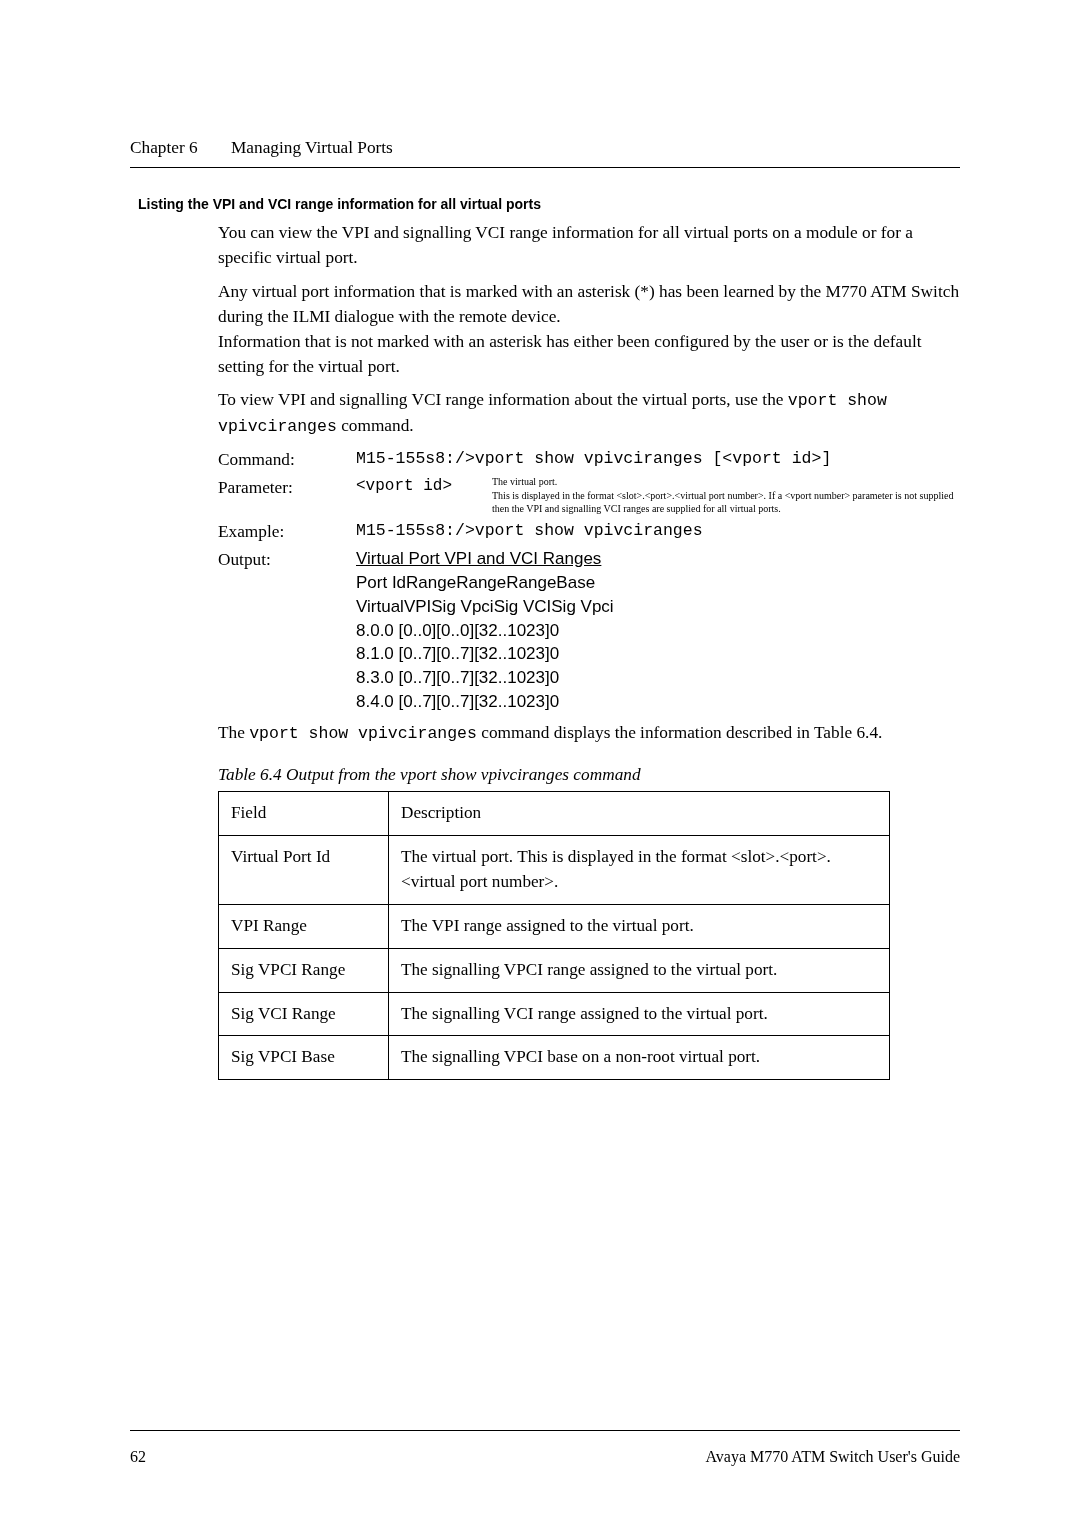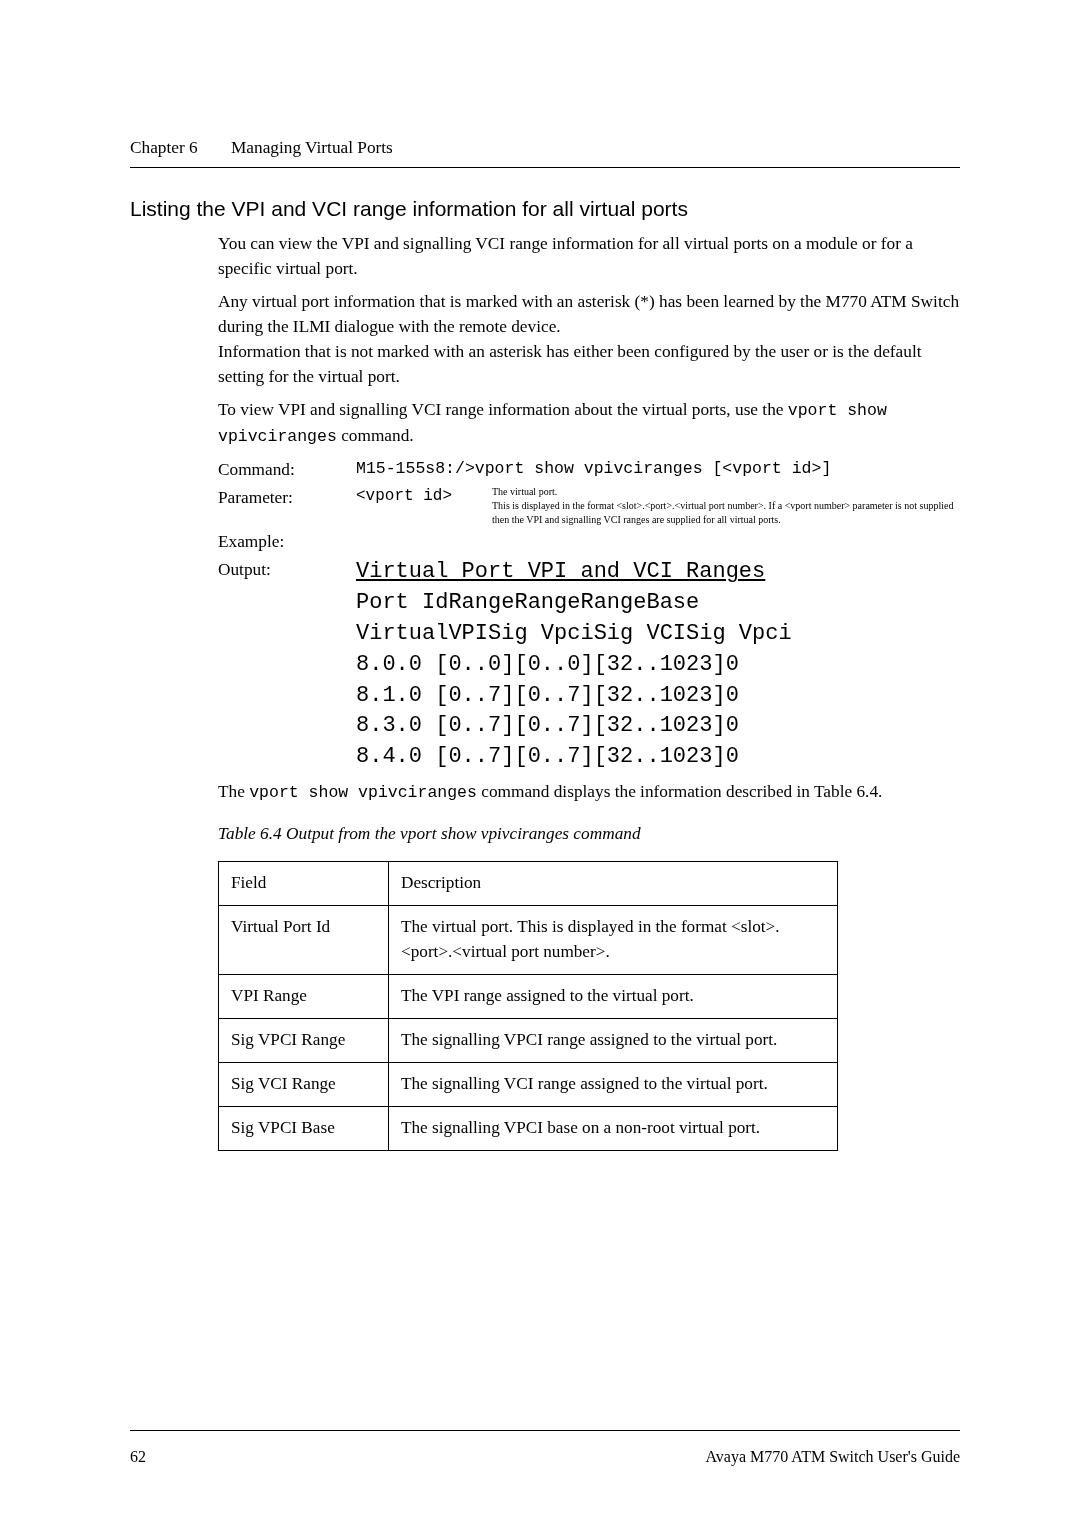--- a/index.html
+++ b/index.html
@@ -16,24 +16,24 @@
     }
     .header-row {
       border-bottom: 1px solid #000;
       padding-bottom: 7px;
       margin-bottom: 26px;
       font-size: 17.3px;
     }
     .chap-label { margin-right: 29px; }
     .section-head {
       font-family: Arial, Helvetica, sans-serif;
-      font-weight: normal;
-      font-size: 21px;
+      font-weight: bold;
+      font-size: 14px;
       margin-bottom: 6px;
-      margin-left: 0;
+      margin-left: 8px;
     }
     .body-text { margin-left: 88px; }
     .para { margin-bottom: 8px; }
     .mono { font-family: "Courier New", Courier, monospace; font-size: 16.5px; }
     .def-block { margin-left: 88px; }
     .def-row { display: flex; margin-bottom: 3px; }
     .def-label {
       width: 122px;
       flex-shrink: 0;
     }
@@ -42,33 +42,33 @@
     .param-id {
       font-family: "Courier New", Courier, monospace;
       font-size: 16px;
       width: 136px;
       flex-shrink: 0;
     }
     .param-desc {
       font-size: 10px;
       line-height: 1.38;
     }
-    .output-lines { font-family: Liberation Mono, monospace; font-size: 22px; line-height: 1.4; }
+    .output-lines { font-family: Liberation Sans, sans-serif; font-size: 17px; line-height: 1.4; }
     .output-first { text-decoration: underline; }
     .after-def { margin-left: 88px; margin-top: 6px; margin-bottom: 16px; }
     .table-caption {
       margin-left: 88px;
       font-style: italic;
-      margin-bottom: 15px;
+      margin-bottom: 4px;
       margin-top: 6px;
     }
     table {
       margin-left: 88px;
       border-collapse: collapse;
-      width: 620px;
+      width: 672px;
     }
     th, td {
       border: 1px solid #000;
       padding: 9px 12px;
       text-align: left;
       vertical-align: top;
       font-weight: normal;
       font-size: 17.2px;
     }
     .col-field { width: 170px; }
@@ -117,20 +117,21 @@
     <div class="def-content param-row">
       <div class="param-id">&lt;vport id&gt;</div>
       <div class="param-desc">
         <span>The virtual port.</span><br>
         <span>This is displayed in the format &lt;slot&gt;.&lt;port&gt;.&lt;virtual port number&gt;. If a &lt;vport number&gt; parameter is not supplied then the VPI and signalling VCI ranges are supplied for all virtual ports.</span>
       </div>
     </div>
   </div>
   <div class="def-row">
     <div class="def-label">Example:</div>
+    <div class="def-content mono">M15-155s8:/&gt;vport show vpivciranges</div>
   </div>
   <div class="def-row">
     <div class="def-label">Output:</div>
     <div class="def-content output-lines">
       <div class="output-first">Virtual Port VPI and VCI Ranges</div>
       <div>Port IdRangeRangeRangeBase</div>
       <div>VirtualVPISig VpciSig VCISig Vpci</div>
       <div>8.0.0  [0..0][0..0][32..1023]0</div>
       <div>8.1.0  [0..7][0..7][32..1023]0</div>
       <div>8.3.0  [0..7][0..7][32..1023]0</div>

